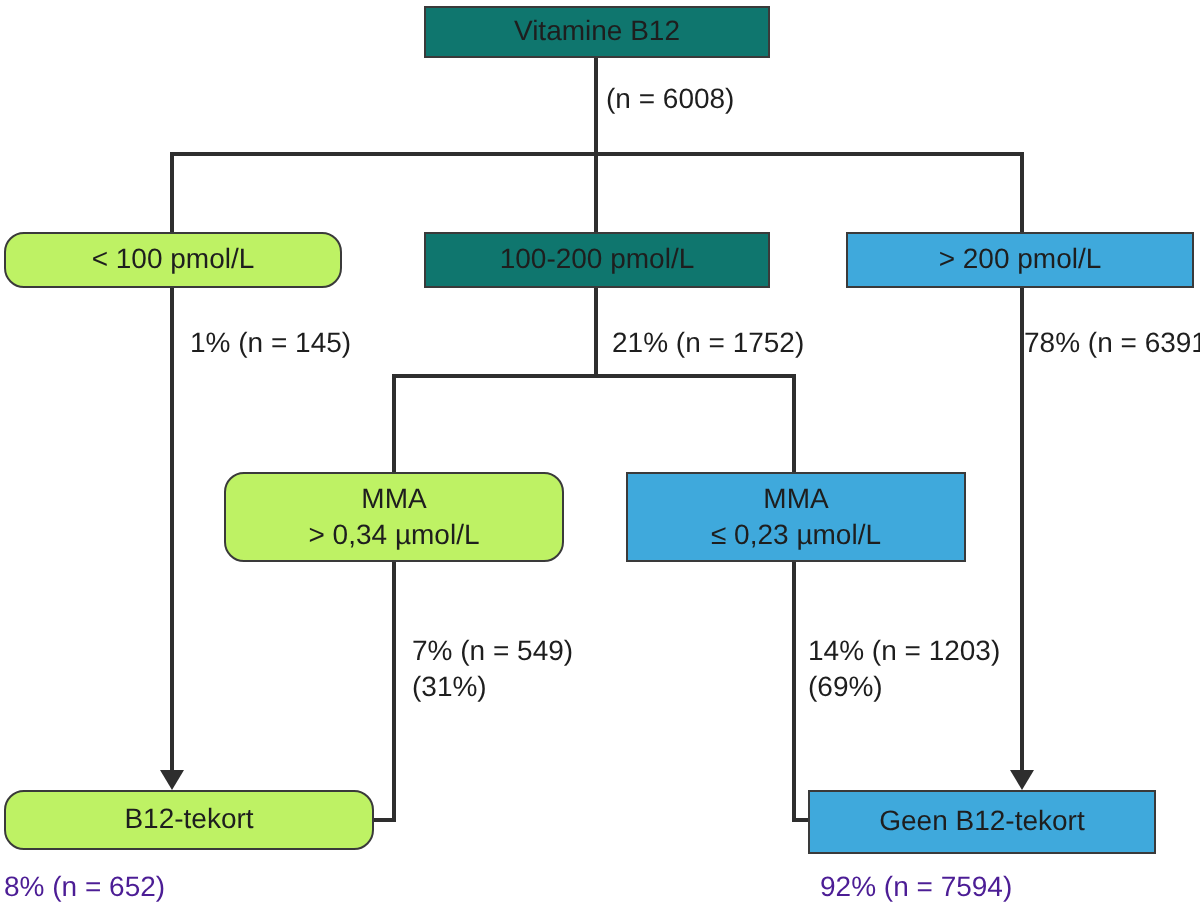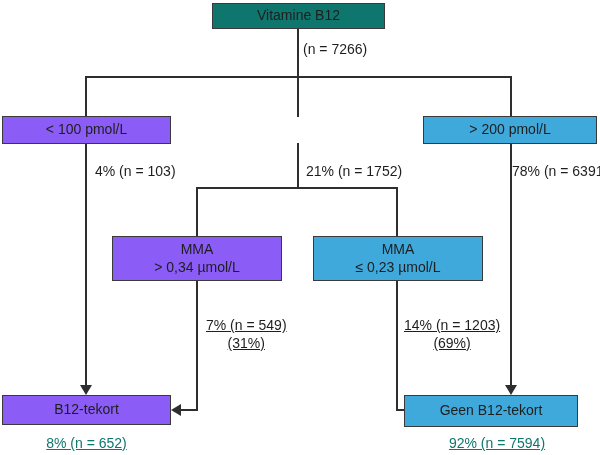--- a/index.html
+++ b/index.html
@@ -22,29 +22,29 @@
     box-sizing: border-box;
     border: 1.5px solid #3a3a3a;
     display: flex;
     flex-direction: column;
     align-items: center;
     justify-content: center;
     text-align: center;
     line-height: 1.25;
   }
   .box.light  { background: #0f766e; }
-  .box.medium { background: #8b5cf6; }
+  .box.medium { background: #bef264; border-radius: 10px; }
   .box.dark   { background: #3fa9dc; }
   .lbl {
     position: absolute;
     white-space: nowrap;
     line-height: 18px;
   }
-  .lbl.center { text-align: center; text-decoration: underline; }
-  .lbl.result { color: #0f766e; }
+  .lbl.center { text-align: left; }
+  .lbl.result { color: #4c1d95; }
   .line {
     position: absolute;
     background: #2e2e2e;
   }
   .arrow {
     position: absolute;
     width: 0;
     height: 0;
   }
   .arrow.down {
@@ -90,40 +90,41 @@
   <div class="arrow left" style="left:171px;top:404px"></div>
 
   <div class="line" style="left:396px;top:281px;width:2px;height:130px"></div>
   <div class="line" style="left:396px;top:409px;width:18px;height:2px"></div>
   <div class="arrow right" style="left:414px;top:404px"></div>
 
   <div class="box light" style="left:212px;top:3px;width:173px;height:26px">Vitamine B12</div>
 
   <div class="box medium" style="left:2px;top:116px;width:169px;height:28px">&lt; 100 pmol/L</div>
 
+  <div class="box light" style="left:212px;top:116px;width:173px;height:28px">100-200 pmol/L</div>
 
   <div class="box dark" style="left:423px;top:116px;width:174px;height:28px">&gt; 200 pmol/L</div>
 
   <div class="box medium" style="left:112px;top:236px;width:170px;height:45px">
     <span>MMA</span>
     <span>&gt; 0,34 µmol/L</span>
   </div>
 
   <div class="box dark" style="left:313px;top:236px;width:170px;height:45px">
     <span>MMA</span>
     <span>≤ 0,23 µmol/L</span>
   </div>
 
-  <div class="box medium" style="left:2px;top:395px;width:169px;height:30px">B12-tekort</div>
+  <div class="box medium" style="left:2px;top:395px;width:185px;height:30px">B12-tekort</div>
 
   <div class="box dark" style="left:404px;top:395px;width:174px;height:32px">Geen B12-tekort</div>
 
-  <div class="lbl" style="left:303px;top:40px">(n = 7266)</div>
+  <div class="lbl" style="left:303px;top:40px">(n = 6008)</div>
 
-  <div class="lbl" style="left:95px;top:162px">4% (n = 103)</div>
+  <div class="lbl" style="left:95px;top:162px">1% (n = 145)</div>
 
   <div class="lbl" style="left:306px;top:162px">21% (n = 1752)</div>
 
   <div class="lbl" style="left:512px;top:162px">78% (n = 6391)</div>
 
   <div class="lbl center" style="left:206px;top:316px">
     <div>7% (n = 549)</div>
     <div>(31%)</div>
   </div>
 

